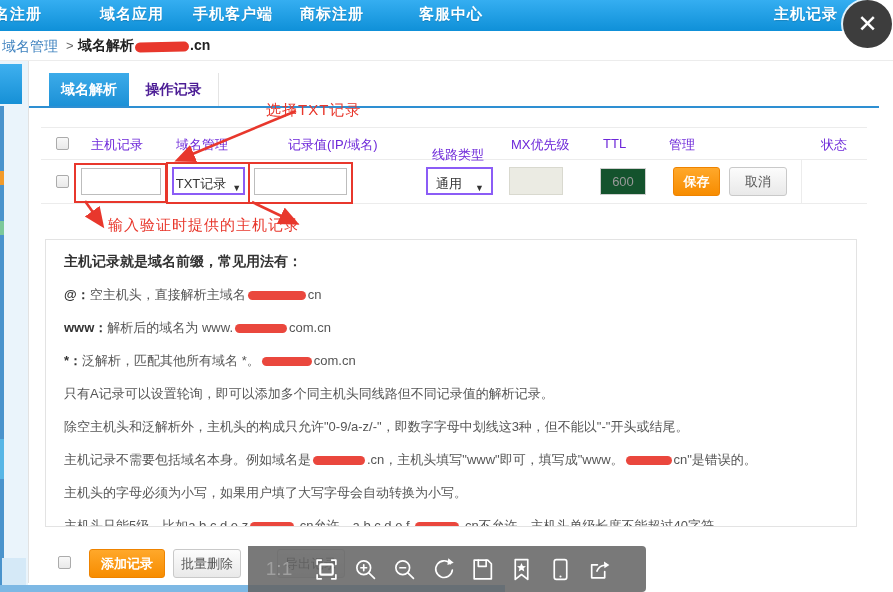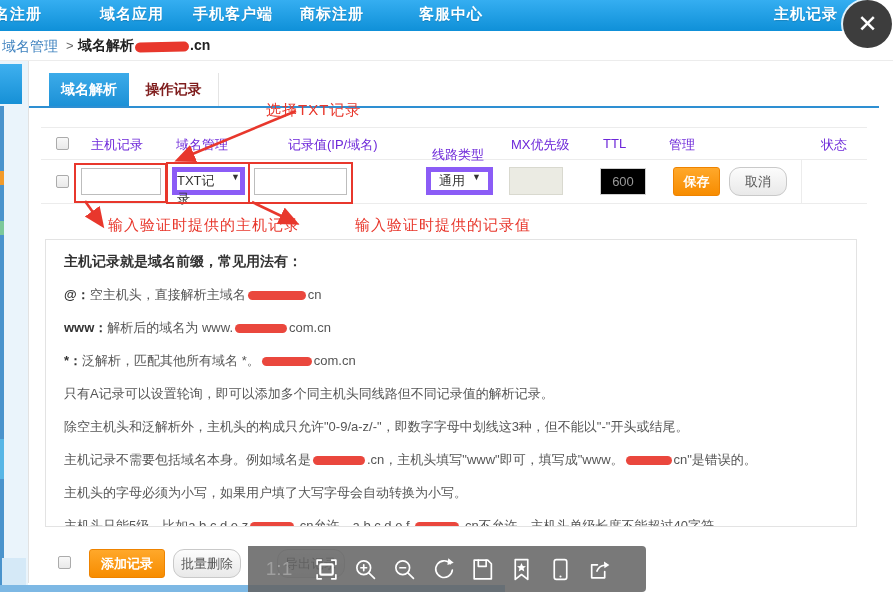--- a/index.html
+++ b/index.html
@@ -42,54 +42,54 @@
 
   
   .panel { position:absolute; left:28px; top:61px; width:850px; height:522px; background:#fff;
     border-left:1px solid #e2e2e2; }
 
   
   .tab-active { position:absolute; left:20px; top:12px; width:80px; height:34px;
     background:linear-gradient(#3cabe9,#1b90d6); color:#fff; font-size:14px; font-weight:bold;
     display:flex; align-items:center; justify-content:center; cursor:pointer; }
   .tab-inactive { position:absolute; left:100px; top:12px; width:90px; height:34px;
-    color:#7f1d1d; font-size:14px; font-weight:bold; display:flex; align-items:center;
+    color:#4c1d95; font-size:14px; font-weight:bold; display:flex; align-items:center;
     justify-content:center; cursor:pointer; border-right:1px solid #e4e4e4; }
   .tab-underline { position:absolute; left:0; top:45px; width:850px; height:2px; background:#2e8fd2; }
 
   
   .thead { position:absolute; left:12px; top:66px; width:826px; height:33px;
     border-top:1px solid #ececec; border-bottom:1px solid #ececec; }
   .th { position:absolute; top:8px; color:#6d28d9; font-size:13px; }
   .th0{left:50px;} .th1{left:135px;} .th2{left:247px;} .th3{left:391px;margin-top:10px;}
   .th4{left:470px;} .th5{left:562px;} .th6{left:628px;} .th7{left:780px;}
   .th-check { position:absolute; left:15px; top:9px; }
 
   
   .frow { position:absolute; left:12px; top:99px; width:826px; height:44px; border-bottom:1px solid #ececec; }
   .checkbox { width:13px; height:13px; border:1px solid #ababab; border-radius:2px;
     background:linear-gradient(#f8f8f8,#e9e9e9); cursor:pointer; }
   .row-check { position:absolute; left:15px; top:15px; }
   .txt-input { position:absolute; height:27px; border:1px solid #bdbdbd; background:#fff;
     font-size:13px; color:#333; padding:0 5px; }
   .in-host { left:40px; top:8px; width:80px; }
   .in-value { left:213px; top:8px; width:93px; }
-  .fake-select { position:absolute; height:28px; border:5px solid #8b5cf6; background:#fff;
-    font-size:13px; color:#333; display:flex; align-items:flex-start; cursor:pointer; }
+  .fake-select { position:absolute; height:28px; border:2px solid #8b5cf6; background:#fff;
+    font-size:13px; color:#333; display:flex; align-items:flex-end; cursor:pointer; }
   .sel-type { left:131px; top:7px; width:73px; justify-content:center; }
   .sel-line { left:385px; top:7px; width:67px; padding-left:8px; }
   .sel-caret { font-size:9px; color:#333; margin-left:6px; }
   .sel-line .sel-caret { position:absolute; right:7px; }
   .mx-disabled { position:absolute; left:468px; top:7px; width:54px; height:28px;
     background:#ebebe3; border:1px solid #d9d9cf; }
   .in-ttl { position:absolute; left:559px; top:8px; width:46px; height:27px; border:1px solid #cfcfcf;
-    color:#999; font-size:13px; text-align:center; background:#000000; }
+    color:#999; font-size:13px; text-align:center; background:#14532d; }
   .btn-orange { background:linear-gradient(#ffa82a,#f78c00); border:1px solid #ee8300; border-radius:3px;
     color:#fff; font-size:13px; font-weight:bold; cursor:pointer; }
-  .btn-gray { background:linear-gradient(#fcfcfc,#e9e9e9); border:1px solid #c9c9c9; border-radius:11px;
+  .btn-gray { background:linear-gradient(#fcfcfc,#e9e9e9); border:1px solid #c9c9c9; border-radius:3px;
     color:#555; font-size:13px; cursor:pointer; }
   .btn-save { position:absolute; left:632px; top:7px; width:47px; height:29px; }
   .btn-cancel { position:absolute; left:688px; top:7px; width:58px; height:29px; }
   .col-div { position:absolute; left:760px; top:0; width:1px; height:44px; background:#ececec; }
 
   
   .red-box { position:absolute; border:2px solid #e8372c; z-index:12; }
   .rb-host { left:74px; top:163px; width:93px; height:40px; }
   .rb-type { left:166px; top:162px; width:84px; height:42px; }
   .rb-value { left:248px; top:162px; width:105px; height:42px; }
@@ -222,21 +222,20 @@
     <button class="btn-orange btn-add">添加记录</button>
     <button class="btn-gray btn-batch">批量删除</button>
     <button class="btn-gray btn-export">导出记录</button>
   </div>
 
   <div class="red-box rb-host"></div>
   <div class="red-box rb-type"></div>
   <div class="red-box rb-value"></div>
   <span class="red-note note-txt">选择TXT记录</span>
   <span class="red-note note-host">输入验证时提供的主机记录</span>
-  <span class="red-note note-value">输入验证时提供的记录值</span>
   <svg class="anno-svg">
     <defs>
       <marker id="ah" markerWidth="9" markerHeight="8" refX="6.5" refY="3.5" orient="auto">
         <path d="M0,0 L8,3.5 L0,7 Z" fill="#e8372c"></path>
       </marker>
     </defs>
     <line x1="296" y1="111" x2="178" y2="160" stroke="#e8372c" stroke-width="2.6" marker-end="url(#ah)"></line>
     <line x1="85" y1="201" x2="102" y2="225" stroke="#e8372c" stroke-width="2.6" marker-end="url(#ah)"></line>
     <line x1="252" y1="202" x2="296" y2="223" stroke="#e8372c" stroke-width="2.6" marker-end="url(#ah)"></line>
   </svg>

